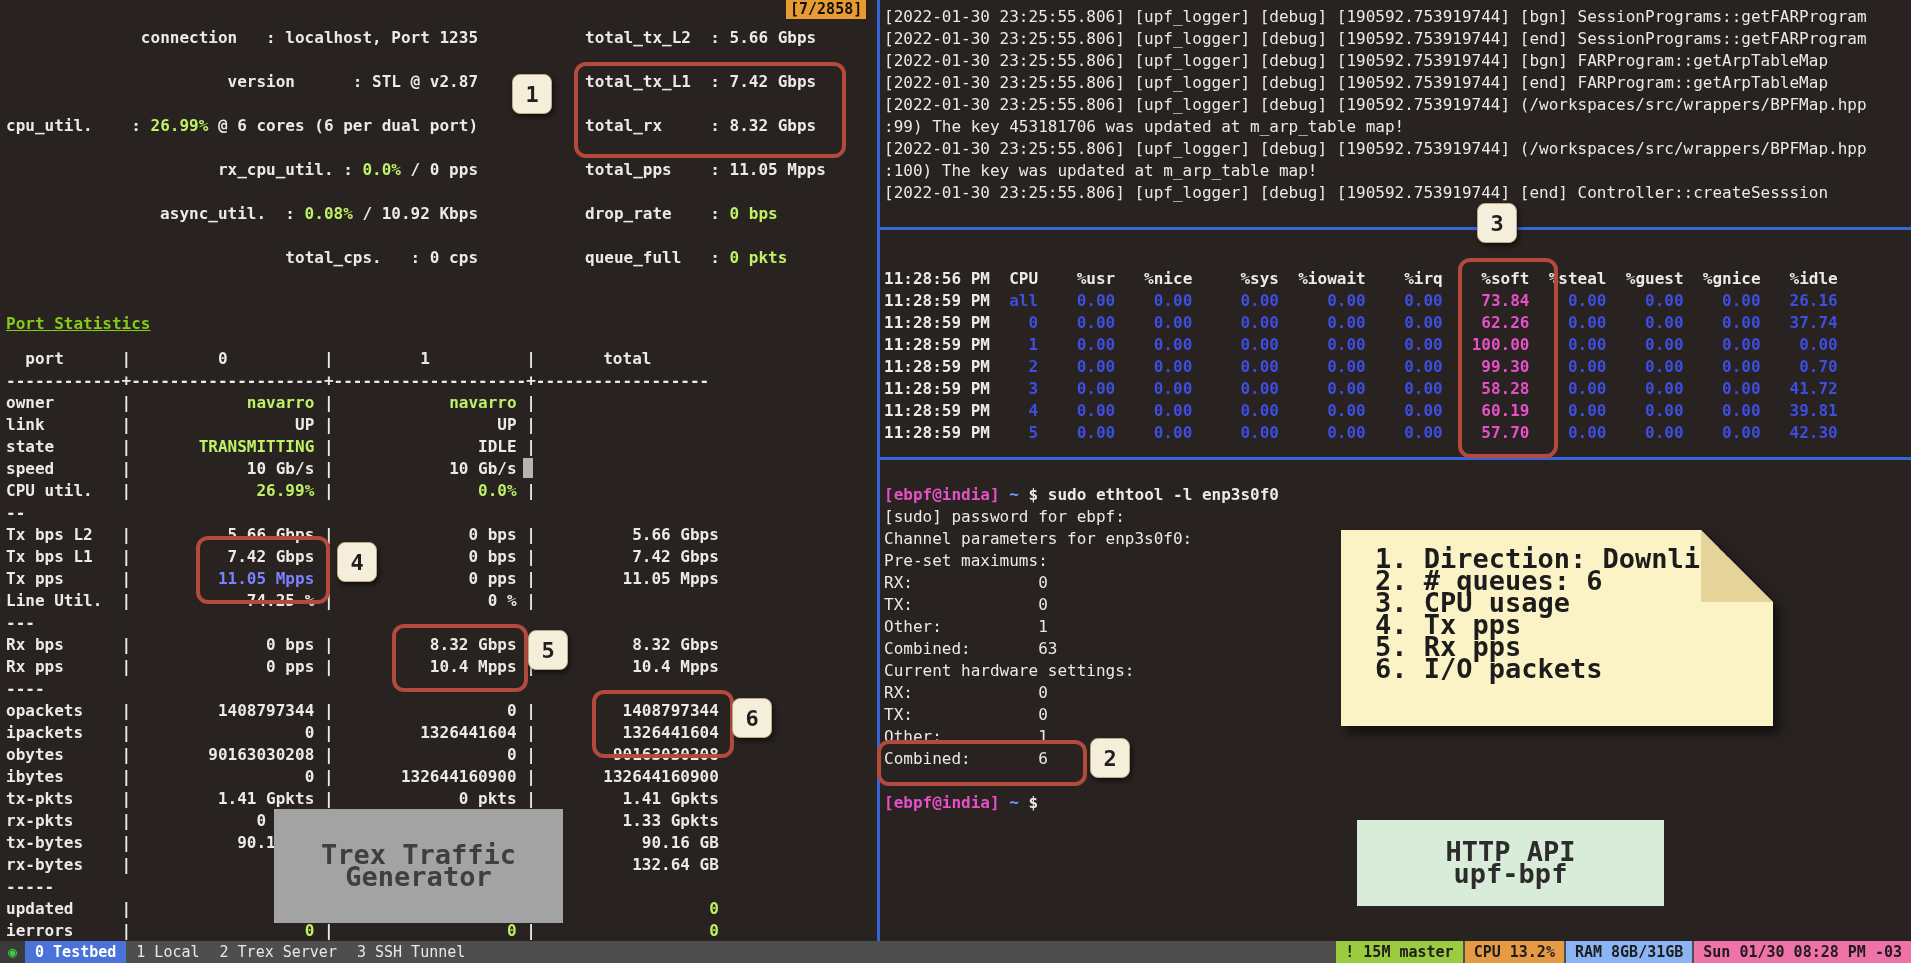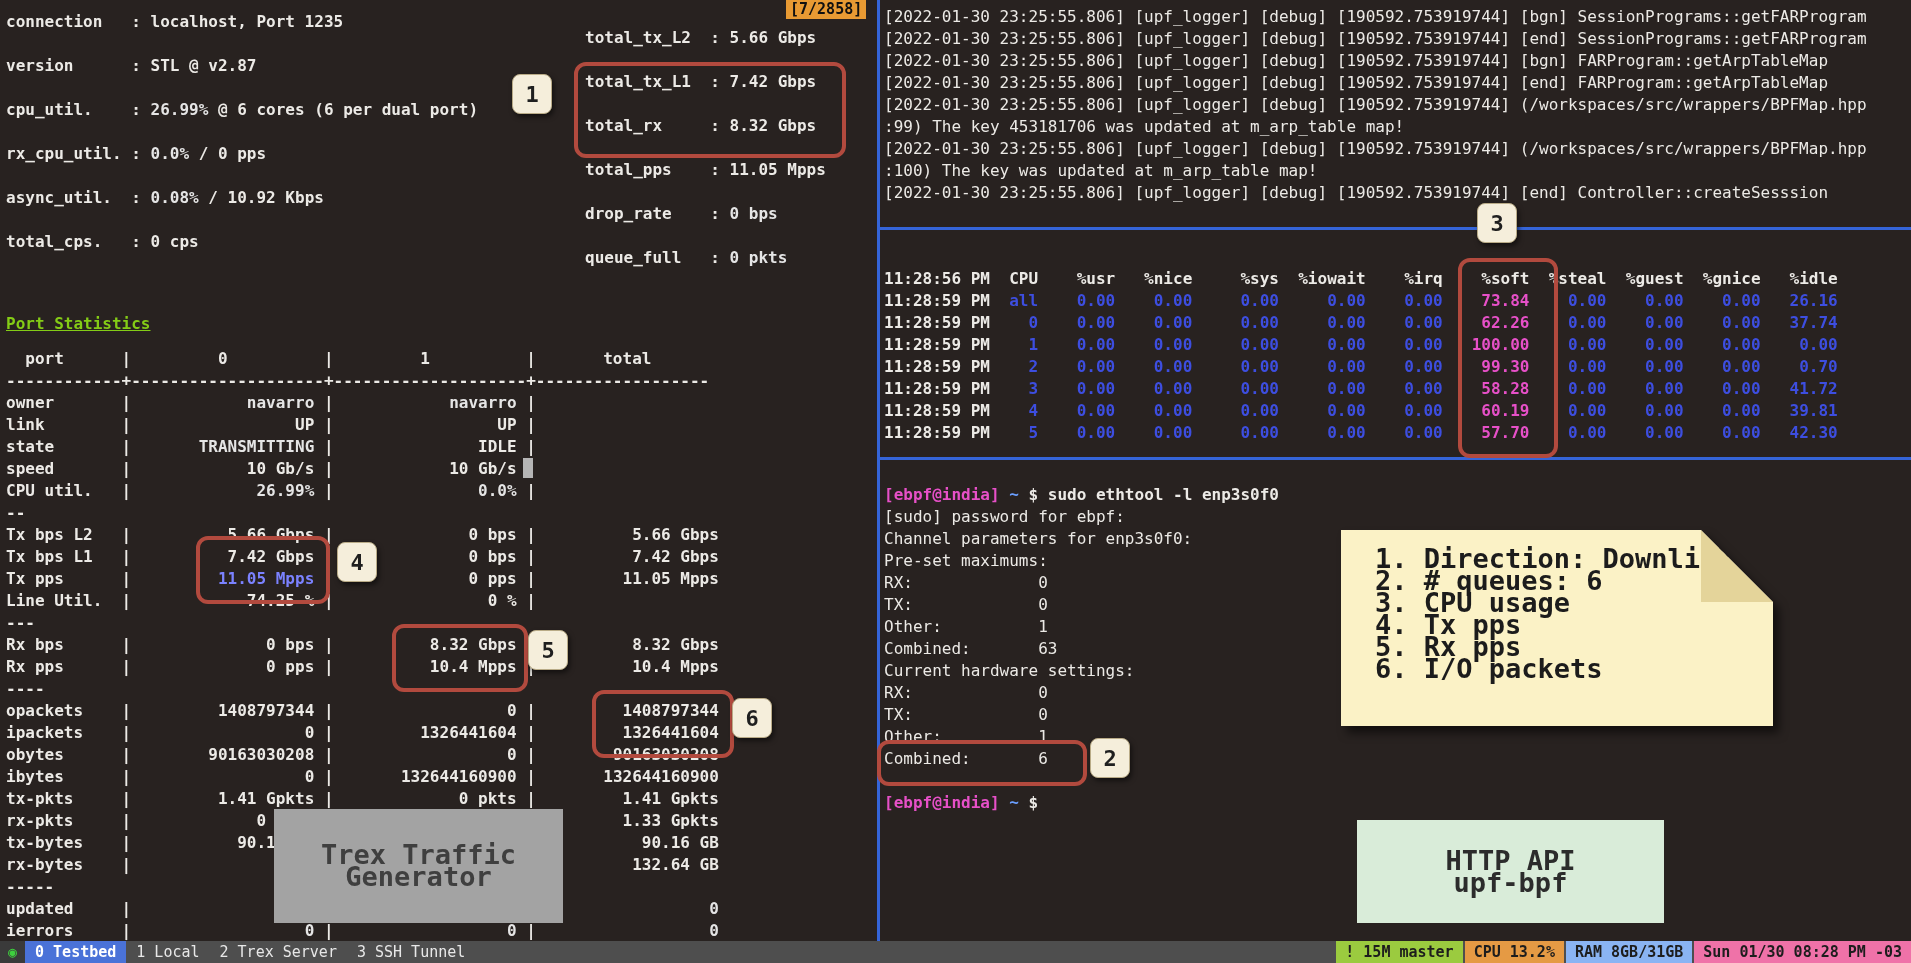--- a/index.html
+++ b/index.html
@@ -4,30 +4,30 @@
 <style>
   html,body{margin:0;padding:0;background:#111;}
   .screen{
     position:relative;width:1911px;height:963px;overflow:hidden;
     background:#282220;color:#eceae6;
     font-family:"DejaVu Sans Mono","Liberation Mono",monospace;
     font-size:16px;
   }
   .tline{min-height:22px;line-height:22px;white-space:pre;}
   .sline{height:44px;line-height:20px;white-space:pre;}
-  .c-green{color:#e5e5e5;}
+  .c-green{color:#bef264;}
   .c-blue{color:#3d4ee0;}
   .c-indigo{color:#7b82ff;}
   .c-magenta{color:#e750c8;}
   .c-skyblue{color:#6b9fff;}
   .b{font-weight:bold;}
 
   
   .pane-left{position:absolute;left:0;top:0;width:877px;height:941px;font-weight:bold;}
-  .summary-left{position:absolute;left:6px;top:12px;}
+  .summary-left{position:absolute;left:6px;top:28px;text-align:right;}
   .summary-right{position:absolute;left:585px;top:28px;}
   .port-title{position:absolute;left:6px;top:314px;color:#84cc16;text-decoration:underline;font-weight:bold;}
   .port-table{position:absolute;left:6px;top:348px;}
   .cursor-block{position:absolute;left:523px;top:458px;width:10px;height:20px;background:#b5b5b5;}
 
   .vdivider{position:absolute;left:877px;top:0;width:3px;height:941px;background:#3565d9;}
   .hdivider{position:absolute;left:880px;right:0;height:3px;background:#3565d9;}
   .h1{top:227px;} .h2{top:457px;}
 
   .pane-log{position:absolute;left:884px;top:6px;width:1023px;}
@@ -61,21 +61,21 @@
   .note{position:relative;width:432px;height:196px;background:#fbf2c6;
     clip-path:polygon(0 0, calc(100% - 72px) 0, 100% 72px, 100% 100%, 0 100%);}
   .note-fold{position:absolute;right:0;top:0;width:72px;height:72px;background:#e4d49a;
     clip-path:polygon(0 0, 100% 100%, 0 100%);}
   .note-text{padding:18px 0 0 34px;color:#1c1c1c;font-size:27px;line-height:29px;font-weight:bold;}
 
   
   .olabel{position:absolute;display:flex;flex-direction:column;align-items:center;justify-content:center;
     z-index:4;font-size:27px;line-height:38px;font-weight:bold;text-align:center;}
   .label-pink{left:274px;top:809px;width:289px;height:114px;background:#a3a3a3;color:#3f3f3f;}
-  .label-green{left:1357px;top:820px;width:307px;height:103px;background:#d9ecd9;color:#2c2c2c;}
+  .label-green{left:1357px;top:820px;width:307px;height:86px;background:#d9ecd9;color:#2c2c2c;}
 
   
   .statusbar{position:absolute;left:0;bottom:0;width:100%;height:22px;background:#4e4e4e;
     display:flex;align-items:stretch;font-size:15px;z-index:10;color:#e8e8e8;}
   .sb-left{display:flex;align-items:stretch;}
   .sb-session{color:#3ecf3e;background:#3a3a3a;padding:0 8px;display:flex;align-items:center;font-weight:bold;}
   .sb-windows{display:flex;align-items:stretch;}
   .sb-win{display:flex;align-items:center;padding:9px 10px;white-space:pre;}
   .sb-win.active{background:#4a72d8;color:#fff;font-weight:bold;}
   .sb-right{margin-left:auto;display:flex;align-items:stretch;}

